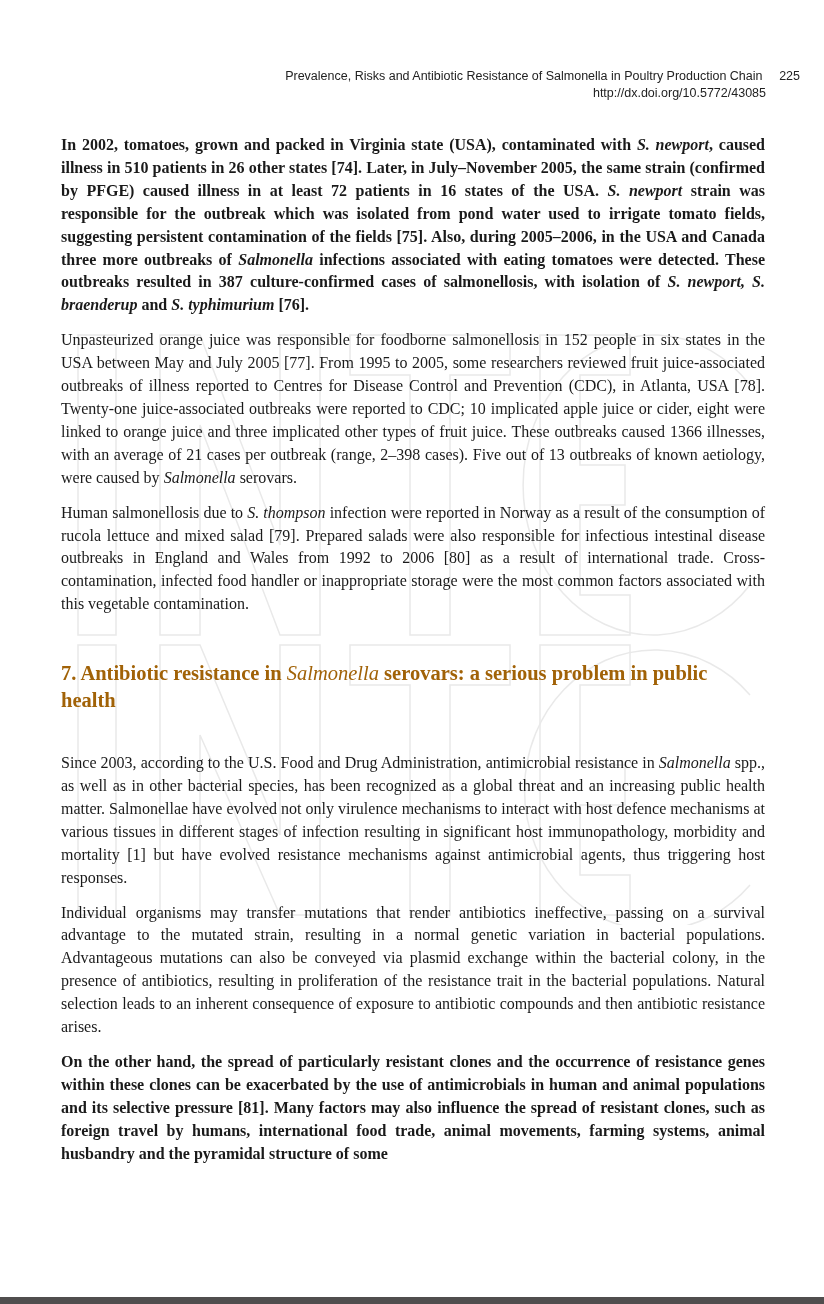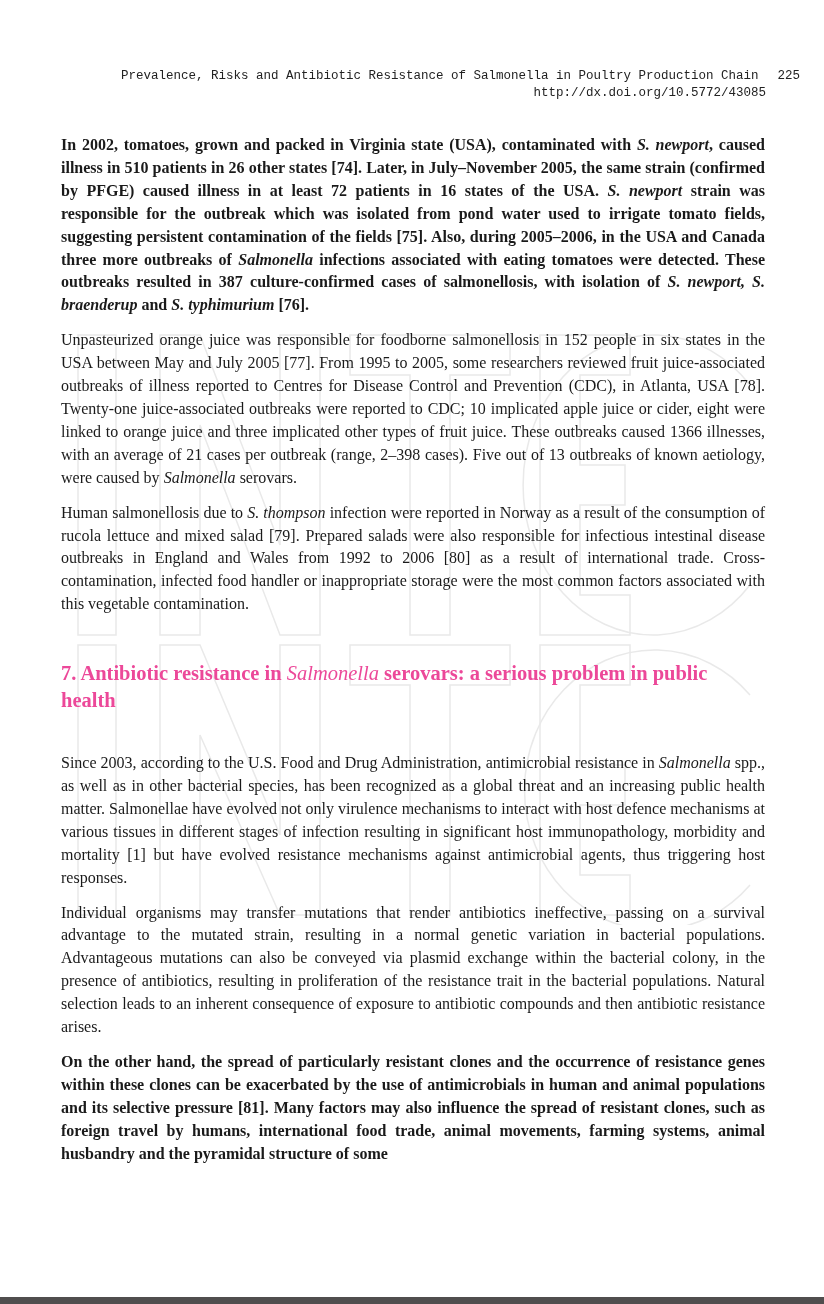--- a/index.html
+++ b/index.html
@@ -2,38 +2,38 @@
 <html><head>
 <meta charset="utf-8">
 <style>
   html, body { margin: 0; padding: 0; }
   body {
     width: 824px; height: 1304px; background: #ffffff; position: relative; overflow: hidden;
     font-family: "Liberation Serif", "DejaVu Serif", serif; color: #1a1a1a;
   }
   .running-head {
     position: absolute; top: 68px; right: 58px; text-align: right;
-    font-family: Liberation Mono, monospace; font-size: 12.5px; line-height: 17px; color: #222;
+    font-family: Liberation Sans, sans-serif; font-size: 12.5px; line-height: 17px; color: #222;
   }
   .running-head .row1 { white-space: nowrap; }
   .running-head .pageno { display: inline-block; width: 34px; text-align: right; margin-right: -34px; }
   .running-head .doi { margin-right: 0; }
   .watermark {
     position: absolute; left: 70px; top: 325px; width: 690px; height: 600px; pointer-events: none;
   }
   .content {
     position: absolute; left: 61px; top: 134px; width: 704px;
   }
   p.para {
     margin: 0 0 12px 0; font-size: 16px; line-height: 22.9px; text-align: justify; hyphens: manual;
   }
   p.para.bold-ish { font-weight: bold; }
   p.para i { }
   h2.section {
-    margin: 44px 0 38px 0; font-size: 20.5px; line-height: 27px; font-weight: bold; color: #ec4899;
+    margin: 44px 0 38px 0; font-size: 20.5px; line-height: 27px; font-weight: bold; color: #a16207;
   }
   h2.section i { font-style: italic; font-weight: normal; }
   .bottom-bar {
     position: absolute; left: 0; bottom: 0; width: 824px; height: 7px; background: #504e4e;
   }
 </style>
 </head>
 <body>
 
 <div class="running-head">

